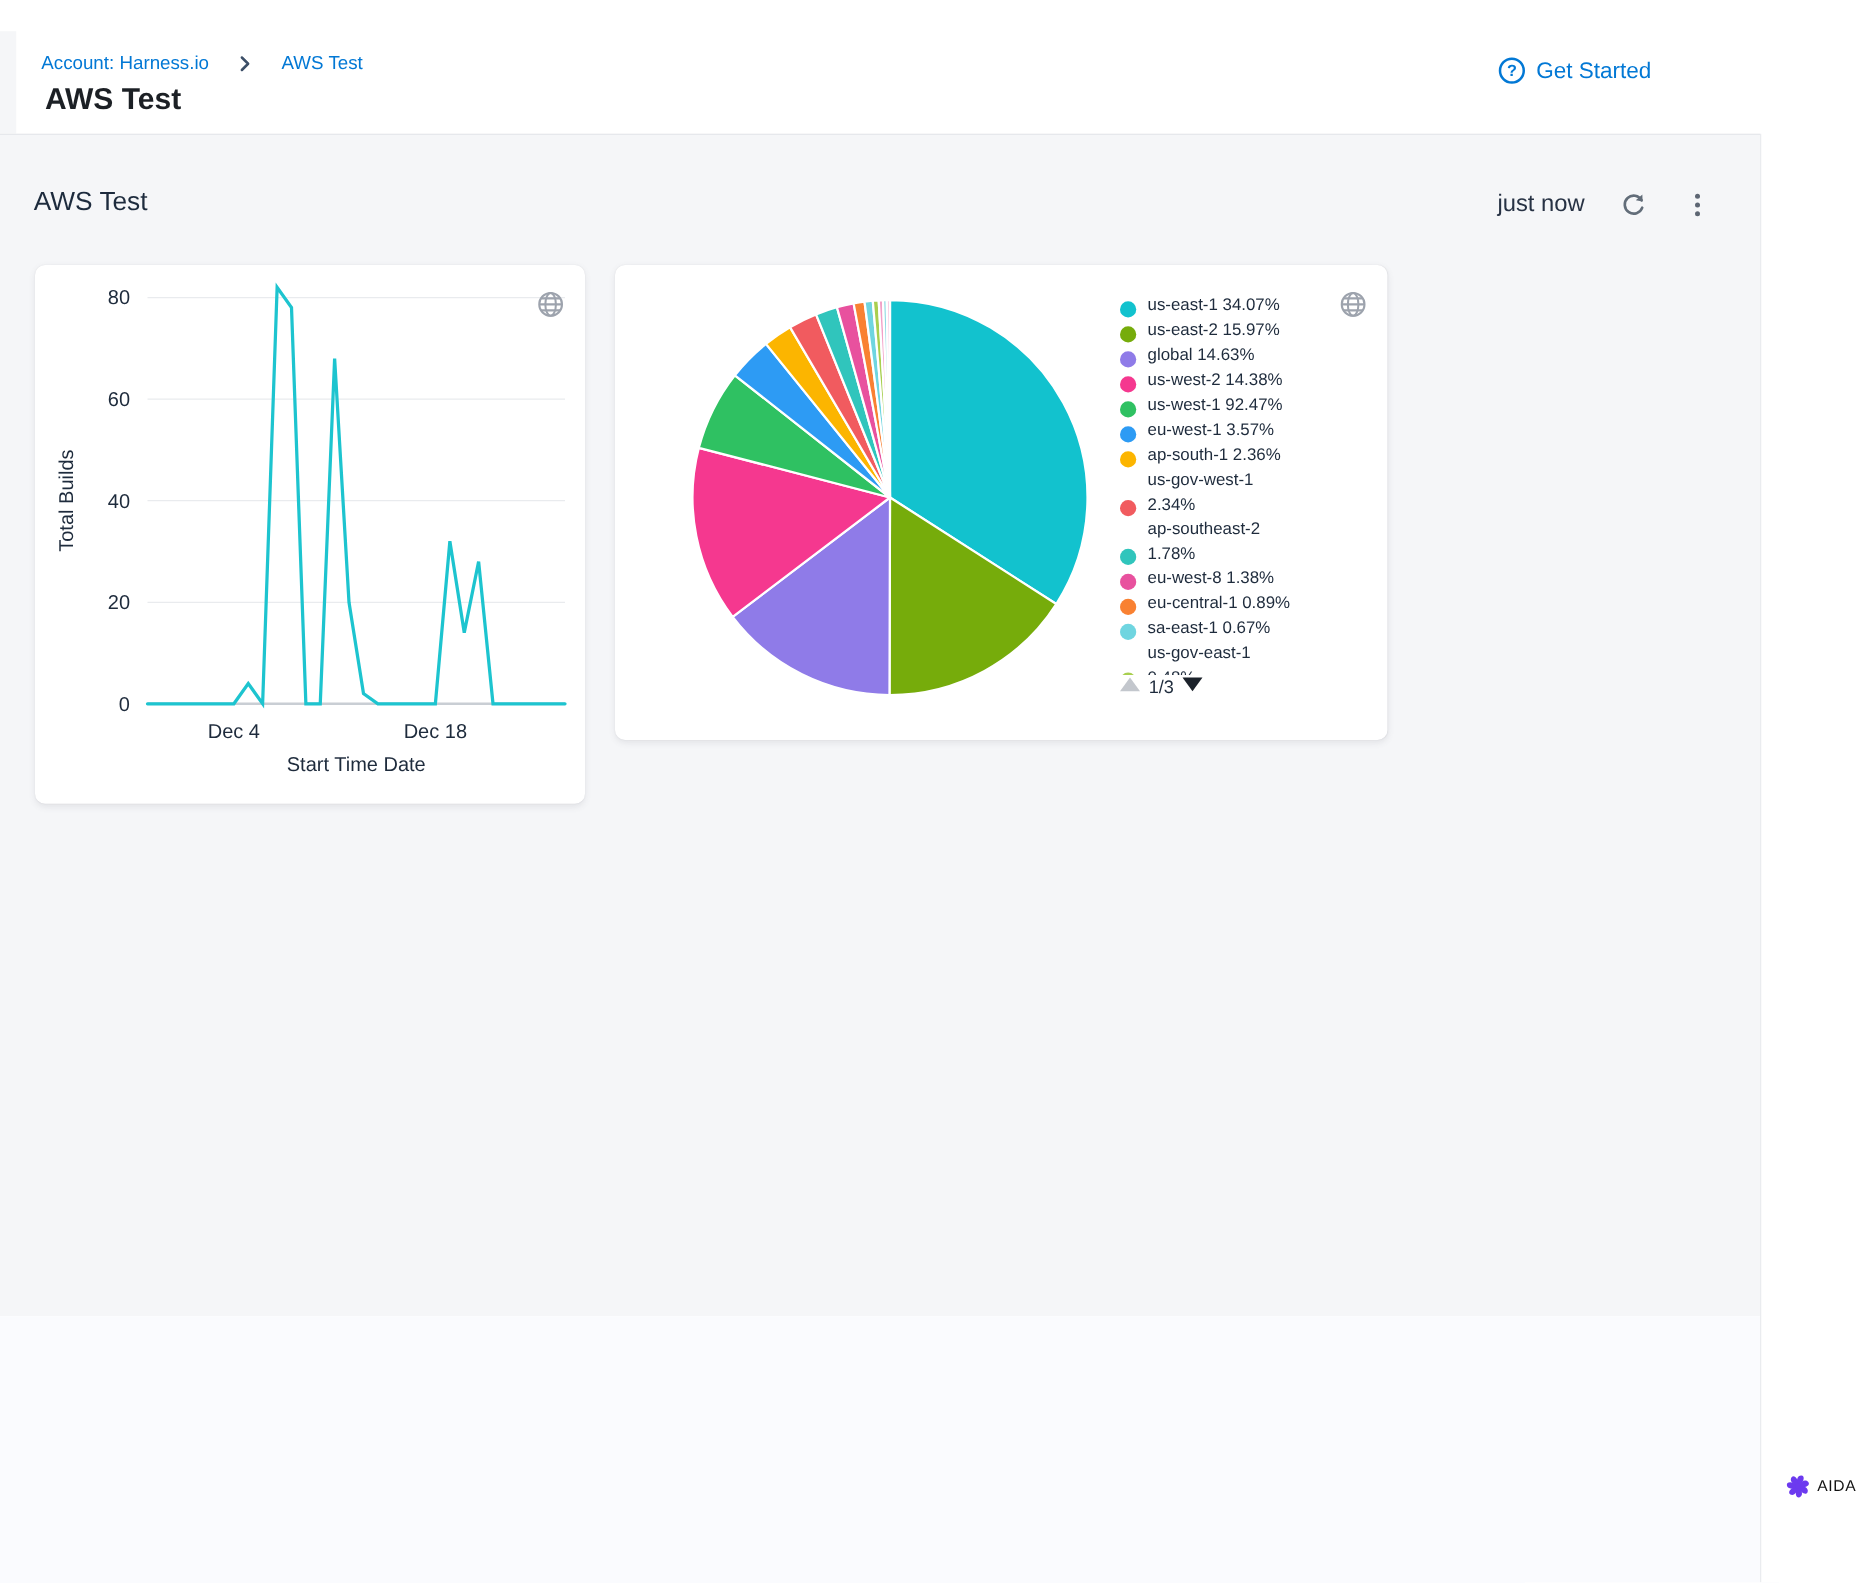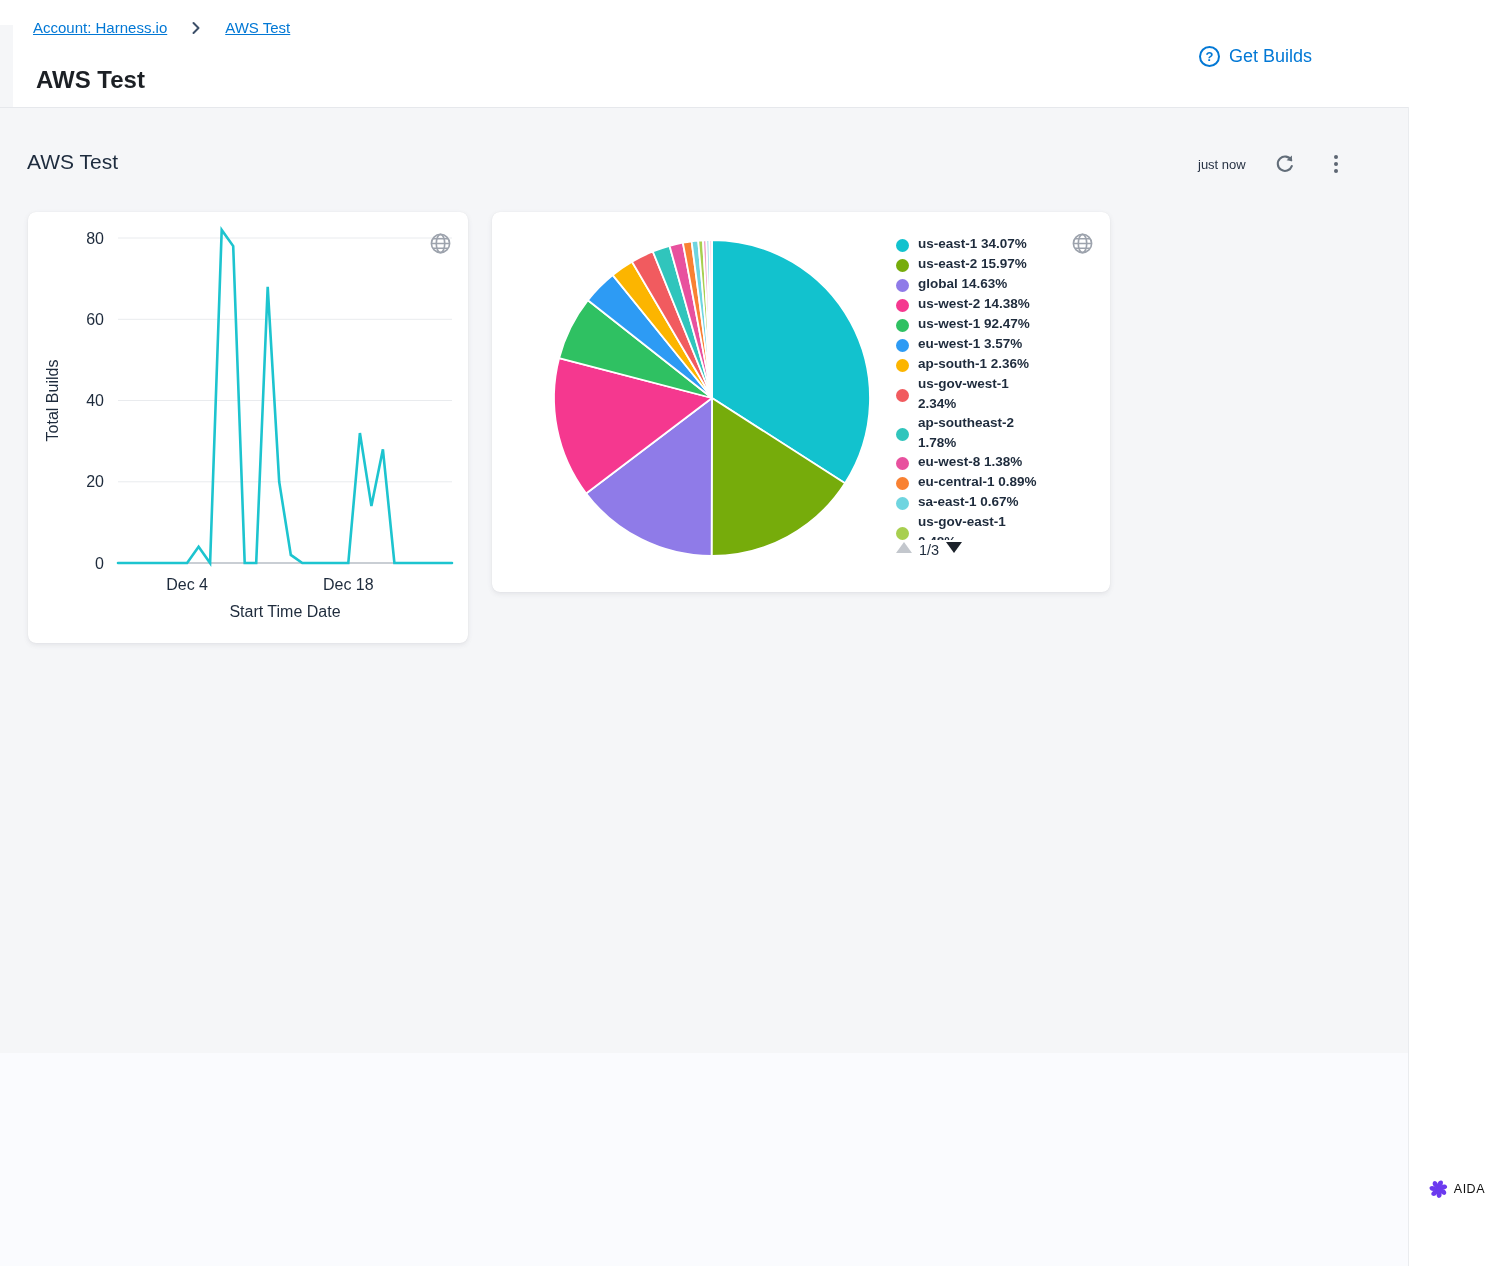--- a/index.html
+++ b/index.html
@@ -8,49 +8,49 @@
   .page { position:relative; width:1496px; height:1266px; overflow:hidden; background:#ffffff; }
 
   
   .left-gutter   { position:absolute; left:0; top:25px; width:13px; height:82px; background:#f5f6f8; }
   .content-bg    { position:absolute; left:0; top:107px; width:1408px; height:946px; background:#f5f6f8; }
   .bottom-bg     { position:absolute; left:0; top:1053px; width:1408px; height:213px; background:#fafbfe; }
   .header-border { position:absolute; left:0; top:107px; width:1408px; height:1px; background:#e6e8ec; }
   .rail-border   { position:absolute; left:1408px; top:107px; width:1px; height:1159px; background:#eaecef; }
 
   
-  .breadcrumb { position:absolute; left:33px; top:19px; display:flex; align-items:center; gap:22px;
-    font-size:15px; color:#0278D5;text-decoration:underline; }
+  .breadcrumb { position:absolute; left:33px; top:42px; display:flex; align-items:center; gap:22px;
+    font-size:15px; color:#0278D5; }
   .crumb-link { color:#0278D5; cursor:pointer; }
   .crumb-chevron { display:inline-flex; margin:0 2px; }
   .page-title { position:absolute; left:36px; top:66px; font-size:24px; font-weight:bold; color:#1c2025; }
   .get-started { position:absolute; left:1199px; top:46px; display:flex; align-items:center; gap:9px;
     color:#0278D5; font-size:18px; cursor:pointer; }
   .help-circle { width:21px; height:21px; border:2px solid #0278D5; border-radius:50%;
     display:flex; align-items:center; justify-content:center; font-size:13px; font-weight:bold; color:#0278D5; }
 
   
   .section-title { position:absolute; left:27px; top:150px; font-size:21px; color:#1d2b3d; }
   .toolbar { position:absolute; top:152px; left:1198px; display:flex; align-items:center; gap:27px; }
-  .refreshed { font-size:13px; color:#273244; }
+  .refreshed { font-size:19px; color:#273244; }
   .icon-btn { background:none; border:none; cursor:pointer; display:flex; align-items:center; justify-content:center;
     width:24px; height:24px; }
   .kebab { display:flex; flex-direction:column; gap:3px; align-items:center; }
   .kebab span { width:4px; height:4px; border-radius:50%; background:#5d6673; }
 
   
   .card { position:absolute; background:#ffffff; border-radius:8px;
     box-shadow:0 0 1px rgba(40,41,61,.10), 0 2px 5px rgba(96,97,112,.12); }
   .card-line { left:28px; top:212px; width:440px; height:431px; }
   .card-pie  { left:492px; top:212px; width:618px; height:380px; }
   .globe { position:absolute; top:20px; right:16px; cursor:pointer; }
 
   
   .pie-legend { position:absolute; left:404px; top:22px; width:168px; height:306px; overflow:hidden; }
-  .legend-row { display:flex; align-items:center; cursor:pointer;font-weight:bold; }
+  .legend-row { display:flex; align-items:flex-end; cursor:pointer; }
   .legend-dot { width:13px; height:13px; border-radius:50%; flex:0 0 13px; margin:3px 9px 0 0; }
   .legend-text { font-size:13.5px; line-height:20px; color:#1e2b3c; }
   .legend-text .l2 { display:block; line-height:19px; }
   .pager { position:absolute; left:404px; top:330px; display:flex; align-items:flex-start; gap:7px;
     font-size:14.5px; color:#1e2b3c; }
   .tri { width:0; height:0; border-left:8px solid transparent; border-right:8px solid transparent; cursor:pointer; }
   .tri-up   { border-bottom:11px solid #c3c7cd; }
   .tri-down { border-top:11px solid #1c222b; }
 
   
@@ -75,21 +75,21 @@
     <span class="crumb-chevron">
       <svg width="10" height="14" viewBox="0 0 10 14">
           <path d="M2.5 2 L7.5 7 L2.5 12" fill="none" stroke="#3c4f68" stroke-width="2" stroke-linecap="round" stroke-linejoin="round"></path>
         </svg>
     </span>
     <span class="crumb-link">AWS Test</span>
   </div>
   <div class="page-title">AWS Test</div>
   <div class="get-started">
     <span class="help-circle">?</span>
-    <span>Get Builds</span>
+    <span>Get Started</span>
   </div>
 
   <div class="section-title">AWS Test</div>
   <div class="toolbar">
     <span class="refreshed">just now</span>
     <button class="icon-btn" aria-label="refresh">
       <svg width="22" height="22" viewBox="0 0 22 22">
         <path d="M17.8 13.1 A 7.2 7.2 0 1 1 17.3 7.2" fill="none" stroke="#626d79" stroke-width="2.1" stroke-linecap="round"></path>
         <path d="M17.9 2.6 L18 8.2 L12.6 7.2 Z" fill="#626d79"></path>
       </svg>

